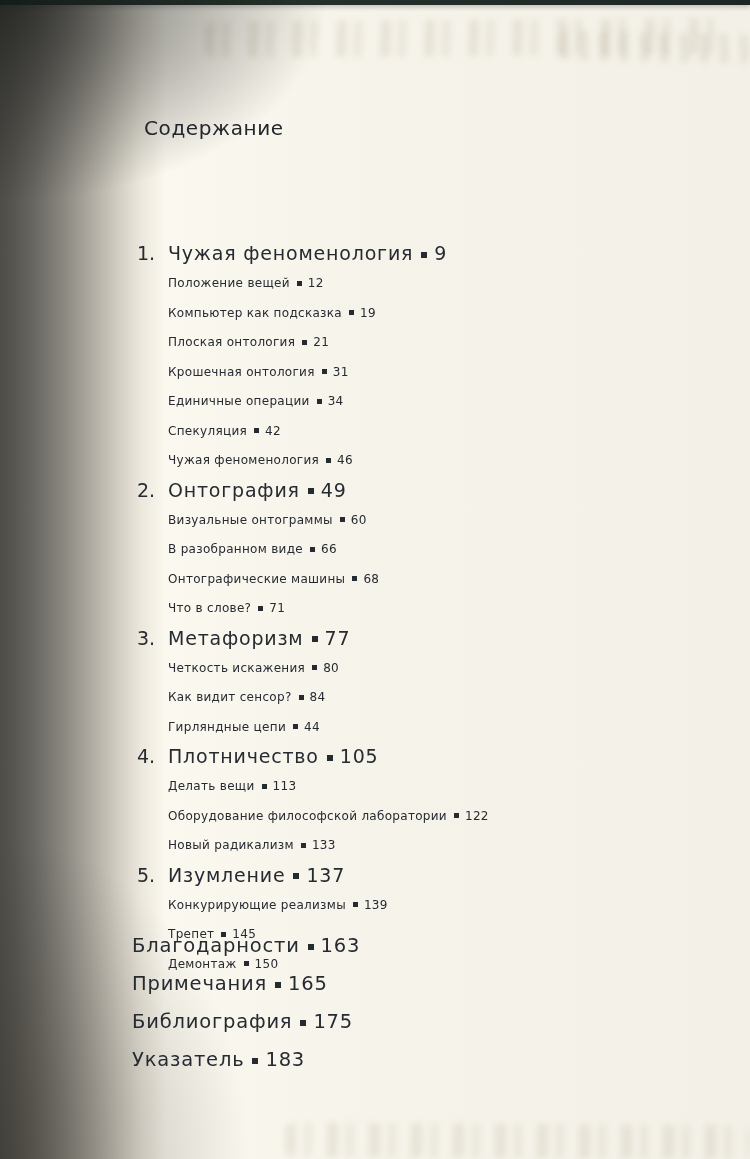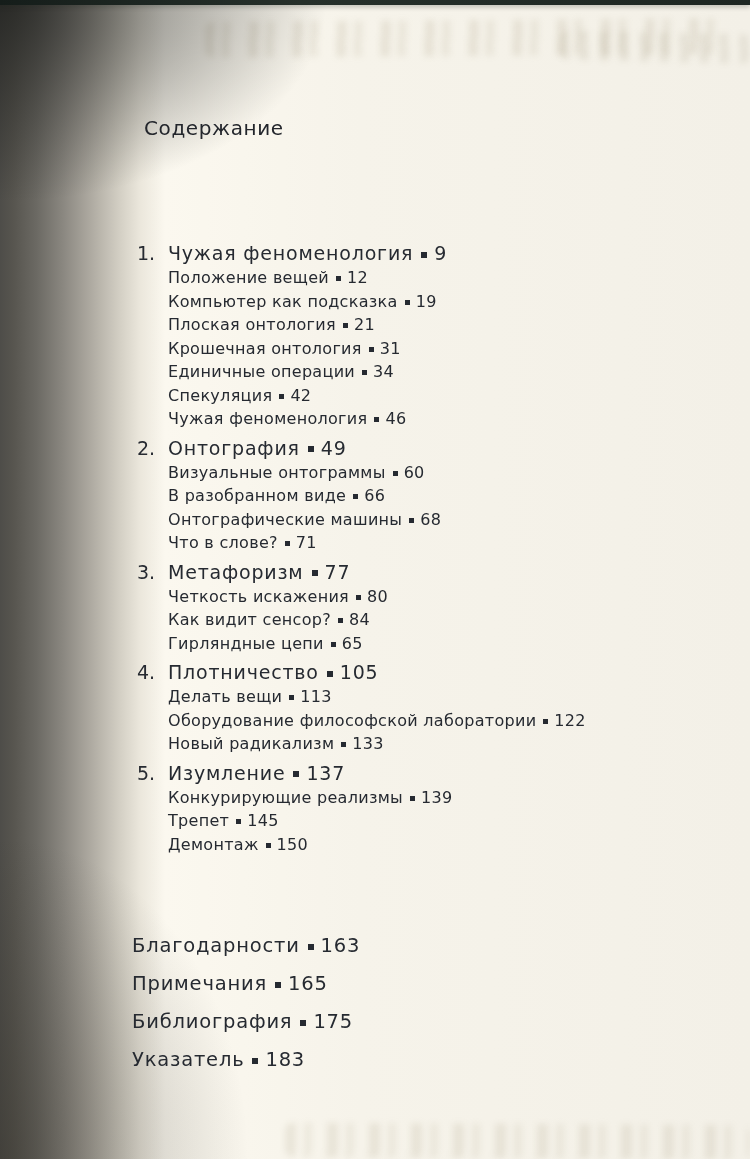--- a/index.html
+++ b/index.html
@@ -30,21 +30,21 @@
     background:repeating-linear-gradient(91deg,rgba(160,148,118,.32) 0 11px,rgba(246,243,234,0) 11px 19px,
       rgba(160,148,118,.24) 19px 27px,rgba(246,243,234,0) 27px 42px);}
   
   .content{position:absolute;top:0;left:0;width:750px;height:1159px;z-index:6;}
   .title{position:absolute;top:110px;left:144px;font-size:20px;line-height:36px;
     font-weight:500;letter-spacing:.6px;color:#23262c;}
   .toc{position:absolute;top:240px;left:137px;width:580px;}
   .chapter{margin:0 0 4px 0;}
   .head{line-height:26px;font-size:19px;letter-spacing:.8px;white-space:nowrap;}
   .head .num{display:inline-block;width:31px;letter-spacing:0;}
-  .sub{padding-left:31px;line-height:23.5px;font-size:16px;letter-spacing:.3px;white-space:nowrap;}
+  .sub{padding-left:31px;line-height:23.5px;font-size:12px;letter-spacing:.3px;white-space:nowrap;margin-top:6px;}
   .sq{display:inline-block;width:6px;height:6px;background:#262a31;margin:0 7px 0 8px;vertical-align:.12em;}
   .sub .sq{width:5px;height:5px;margin:0 6px 0 7px;}
   .backmatter{position:absolute;left:132px;top:927px;}
   .bm{line-height:24px;font-size:19.5px;letter-spacing:.8px;white-space:nowrap;margin-top:14px;}
   .bm:first-child{margin-top:7px;}
 </style>
 </head>
 <body>
 
 <div class="top-band"></div>
@@ -83,21 +83,21 @@
       <div class="sub"><span class="lbl">Онтографические машины</span><span class="sq"></span><span class="pg">68</span></div>
       <div class="sub"><span class="lbl">Что в слове?</span><span class="sq"></span><span class="pg">71</span></div>
     </div>
 
     <div class="chapter">
       <div class="head">
         <span class="num">3.</span><span class="lbl">Метафоризм</span><span class="sq"></span><span class="pg">77</span>
       </div>
       <div class="sub"><span class="lbl">Четкость искажения</span><span class="sq"></span><span class="pg">80</span></div>
       <div class="sub"><span class="lbl">Как видит сенсор?</span><span class="sq"></span><span class="pg">84</span></div>
-      <div class="sub"><span class="lbl">Гирляндные цепи</span><span class="sq"></span><span class="pg">65</span></div>
+      <div class="sub"><span class="lbl">Гирляндные цепи</span><span class="sq"></span><span class="pg">44</span></div>
     </div>
 
     <div class="chapter">
       <div class="head">
         <span class="num">4.</span><span class="lbl">Плотничество</span><span class="sq"></span><span class="pg">105</span>
       </div>
       <div class="sub"><span class="lbl">Делать вещи</span><span class="sq"></span><span class="pg">113</span></div>
       <div class="sub"><span class="lbl">Оборудование философской лаборатории</span><span class="sq"></span><span class="pg">122</span></div>
       <div class="sub"><span class="lbl">Новый радикализм</span><span class="sq"></span><span class="pg">133</span></div>
     </div>

